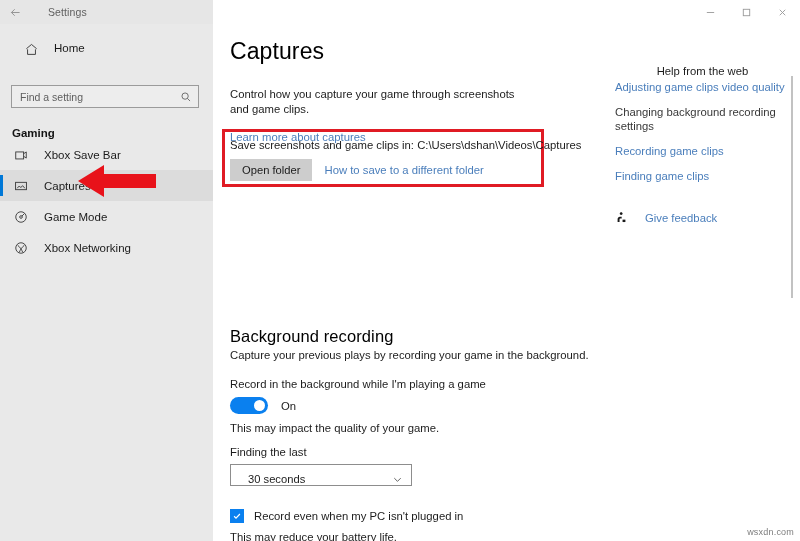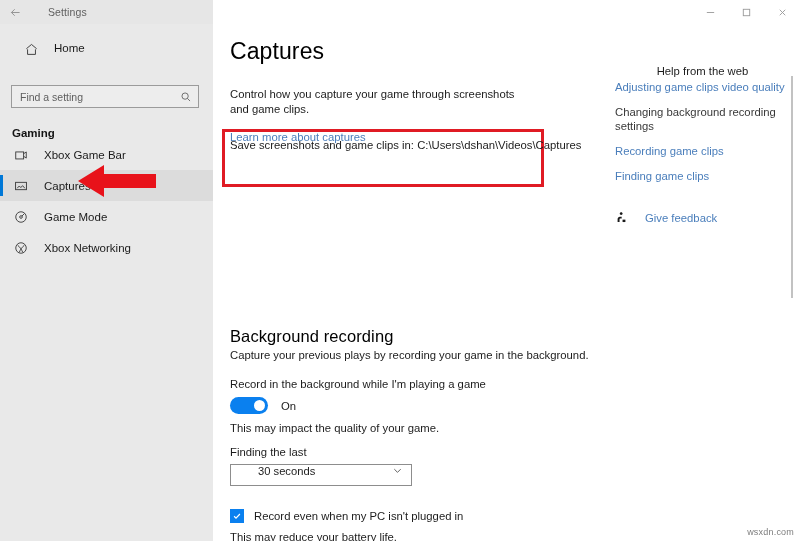--- a/index.html
+++ b/index.html
@@ -265,23 +265,23 @@
     margin-left: 13px;
   }
 
   
   .dropdown {
     width: 182px;
     height: 22px;
     border: 1px solid #8d8d8d;
     background: #ffffff;
     display: flex;
-    align-items: flex-start;
+    align-items: flex-end;
     justify-content: space-between;
-    padding: 0 8px 0 27px;
+    padding: 0 8px 0 17px;
     margin-top: 6px;
     cursor: pointer;
   }
   .dropdown .dval {
     font-size: 11.2px;
     color: #1c1c1c;
   }
   .dropdown .chev { color: #555; display:flex; align-items:center;}
 
   
@@ -430,21 +430,21 @@
 
     <div class="nav-group-title">Gaming</div>
 
     <div class="nav-item">
       <span class="ic">
         <svg width="14" height="14" viewBox="0 0 16 16" fill="none" stroke="currentColor" stroke-width="1">
           <rect x="2" y="4.5" width="9" height="8"></rect>
           <path d="M11 6.5l3-2v7l-3-2"></path>
         </svg>
       </span>
-      <span class="lbl">Xbox Game Bar</span>
+      <span class="lbl">Xbox Save Bar</span>
     </div>
 
     <div class="nav-item selected">
       <span class="ic">
         <svg width="14" height="14" viewBox="0 0 16 16" fill="none" stroke="currentColor" stroke-width="1">
           <rect x="1.8" y="3.8" width="12.4" height="8.4"></rect>
           <path d="M3.6 10.6l2.4-2.6 1.8 1.8 2-2.2 2.6 3"></path>
         </svg>
       </span>
       <span class="lbl">Captures</span>
@@ -478,20 +478,24 @@
 
     <p class="intro">Control how you capture your game through screenshots and game clips.</p>
 
     <a class="link link-learn">Learn more about captures</a>
 
     
     <div class="redbox"></div>
 
     <div class="savepath">Save screenshots and game clips in: C:\Users\dshan\Videos\Captures</div>
 
+    <div class="btnrow">
+      <button class="btn">Open folder</button>
+      <a class="link">How to save to a different folder</a>
+    </div>
 
     
     <div class="section" style="margin-top:182px;">
       <div class="h2">Background recording</div>
       <div class="sub">Capture your previous plays by recording your game in the background.</div>
 
       <div style="margin-top:17px;" class="label">Record in the background while I'm playing a game</div>
 
       <div class="toggle-row">
         <div class="toggle">

